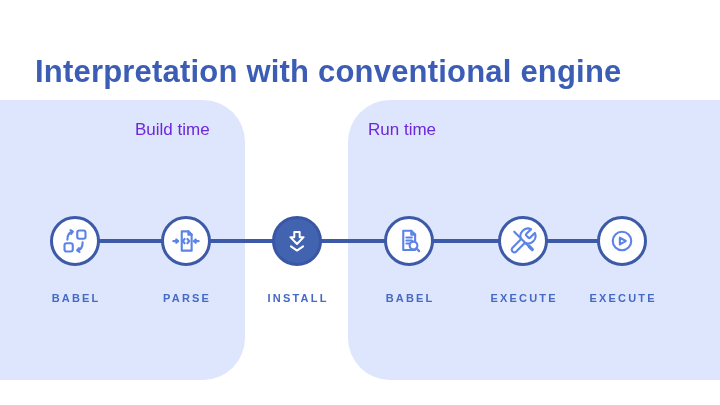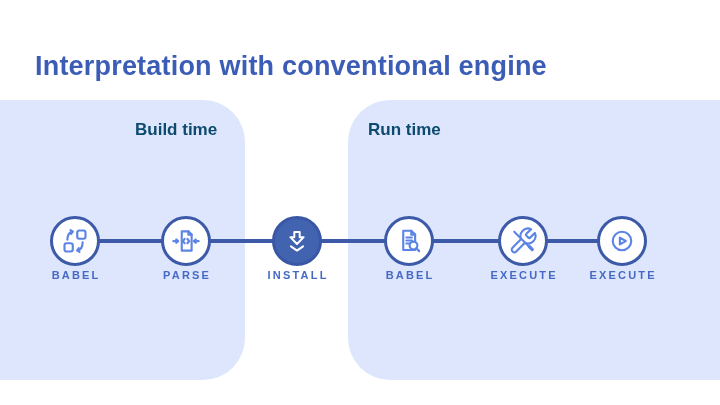--- a/index.html
+++ b/index.html
@@ -3,48 +3,48 @@
 <meta charset="utf-8">
 <style>
   html,body{margin:0;padding:0;}
   body{
     width:720px;height:405px;position:relative;overflow:hidden;
     background:#ffffff;
     font-family:"Liberation Sans", sans-serif;
   }
   .title{
     position:absolute;left:35px;top:33px;
-    font-size:27px;font-weight:700;color:#3c5db6;letter-spacing:0.2px;
+    font-size:31px;font-weight:700;color:#3c5db6;letter-spacing:0.2px;
   }
   .panel{
     position:absolute;top:100px;height:280px;background:#dde6fc;z-index:0;
   }
   .panel.build{left:0;width:245px;border-radius:0 42px 42px 0;}
   .panel.run{left:348px;width:372px;border-radius:42px 0 0 42px;}
   .section-heading{
-    position:absolute;top:120px;font-size:17px;font-weight:700;color:#0c4a6e;z-index:3;
+    position:absolute;top:120px;font-size:17px;font-weight:400;color:#6d28d9;z-index:3;
   }
   .section-heading.build{left:135px;}
   .section-heading.run{left:368px;}
   .connector{
     position:absolute;left:75px;top:239px;width:564px;height:4px;
     background:#3d5aa8;z-index:1;
   }
   .step{
     position:absolute;top:216px;width:104px;z-index:2;
     display:flex;flex-direction:column;align-items:center;
   }
   .step-circle{
     width:50px;height:50px;border-radius:50%;box-sizing:border-box;
     background:#ffffff;border:3.5px solid #3d5aa8;
     display:flex;align-items:center;justify-content:center;
   }
   .step-circle.filled{background:#4263af;border-color:#3a57a5;}
   .step-label{
-    margin-top:3px;font-size:11px;font-weight:700;color:#4569c5;
+    margin-top:26px;font-size:11px;font-weight:700;color:#4569c5;
     letter-spacing:2.2px;text-align:center;text-indent:2.2px;white-space:nowrap;
   }
   .step.s0{left:23px;}
   .step.s1{left:134px;}
   .step.s2{left:245px;}
   .step.s3{left:357px;}
   .step.s4{left:471px;}
   .step.s5{left:570px;}
   svg.icon{stroke:#5c83e6;fill:none;stroke-width:1.7;stroke-linecap:round;stroke-linejoin:round;}
   svg.icon.white{stroke:#ffffff;}

